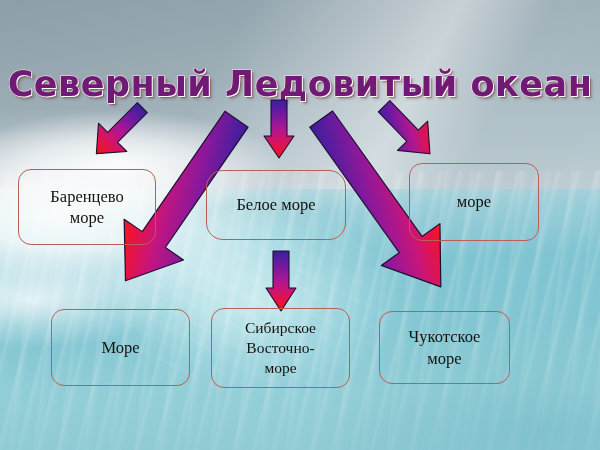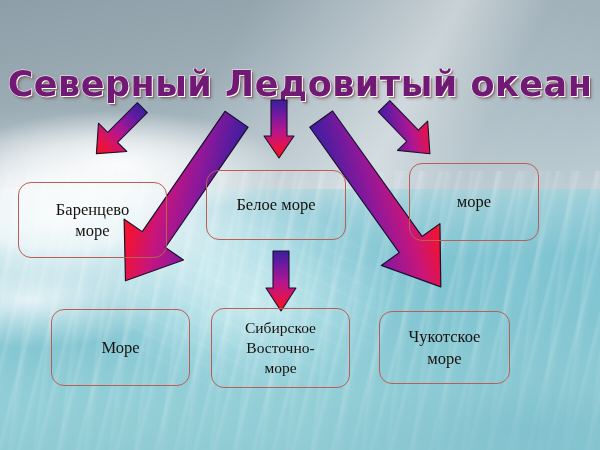--- a/index.html
+++ b/index.html
@@ -152,22 +152,22 @@
     justify-content: center;
     text-align: center;
     color: #15120f;
     font-size: 16.5px;
     line-height: 1.28;
     z-index: 4;
   }
   .node span { display: block; padding: 0 4px; }
 
   
-  #node-barents { left: 18px;  top: 182px; width: 149px; height: 76px; }
-  #node-white   { left: 206px; top: 170px; width: 140px; height: 70px; }
+  #node-barents { left: 18px;  top: 169px; width: 138px; height: 76px; }
+  #node-white   { left: 206px; top: 170px; width: 140px; height: 70px; border-radius: 17px; }
   #node-kara    { left: 409px; top: 163px; width: 130px; height: 78px; }
   
   #node-laptev  { left: 51px;  top: 309px; width: 139px; height: 77px; }
   #node-vsib    { left: 211px; top: 308px; width: 139px; height: 80px; font-size: 15.5px; }
   #node-chukchi { left: 379px; top: 311px; width: 131px; height: 73px; }
 
   
   .arrow { position: absolute; z-index: 3; }
   .arrow svg { display: block; overflow: visible; }
 </style>

